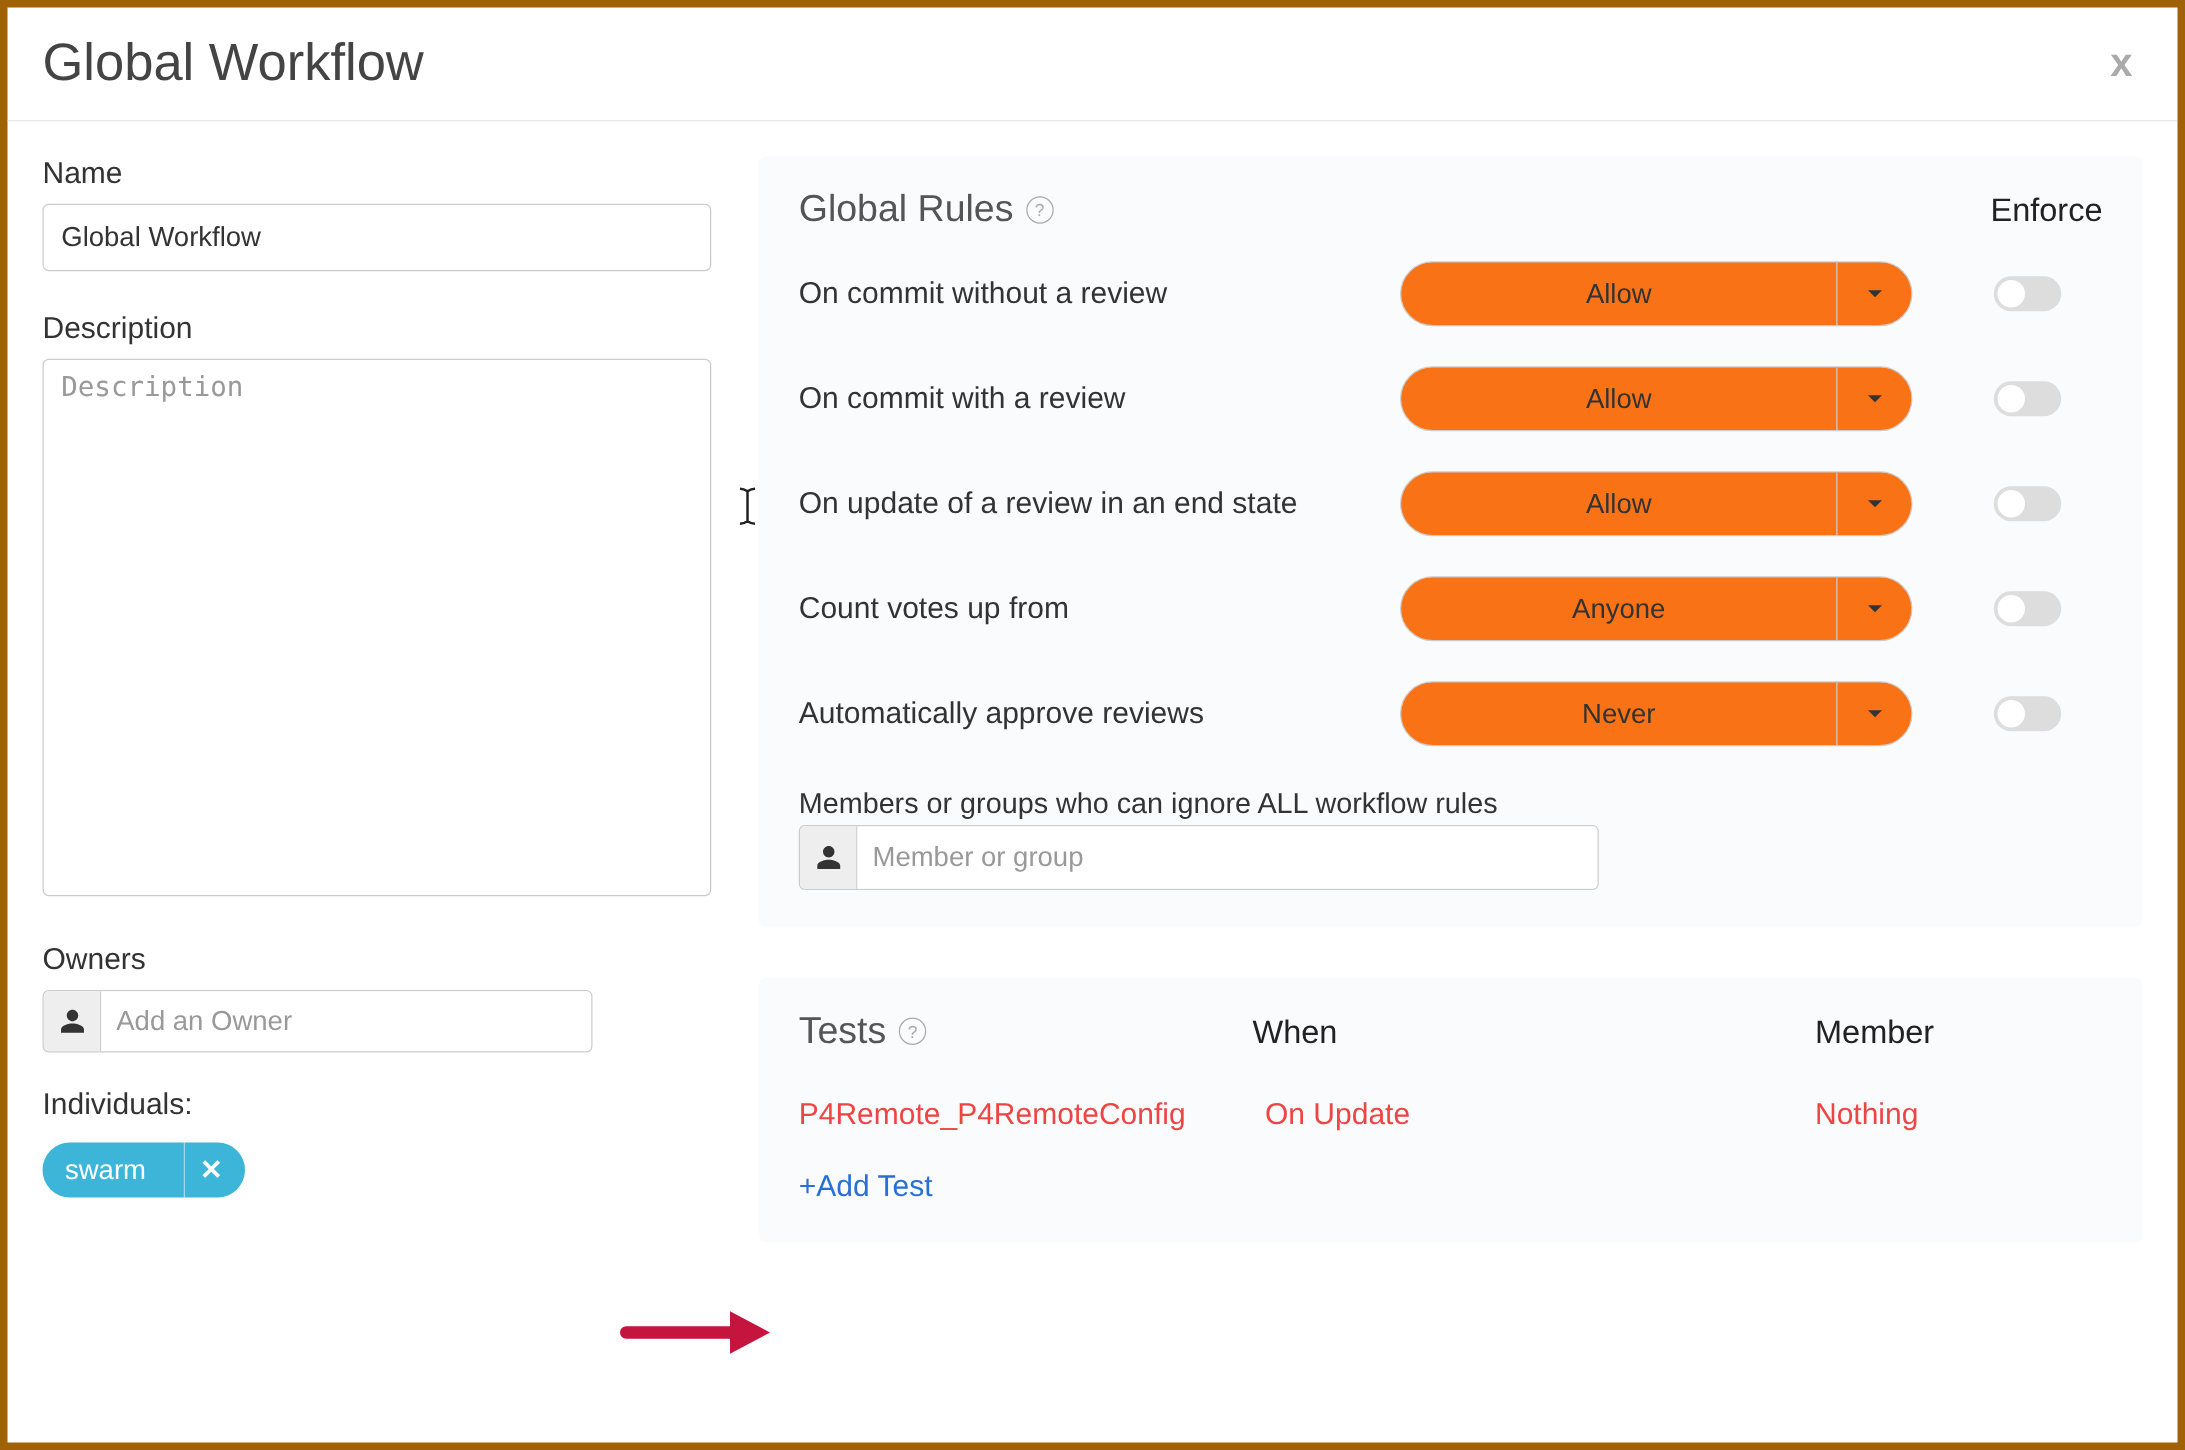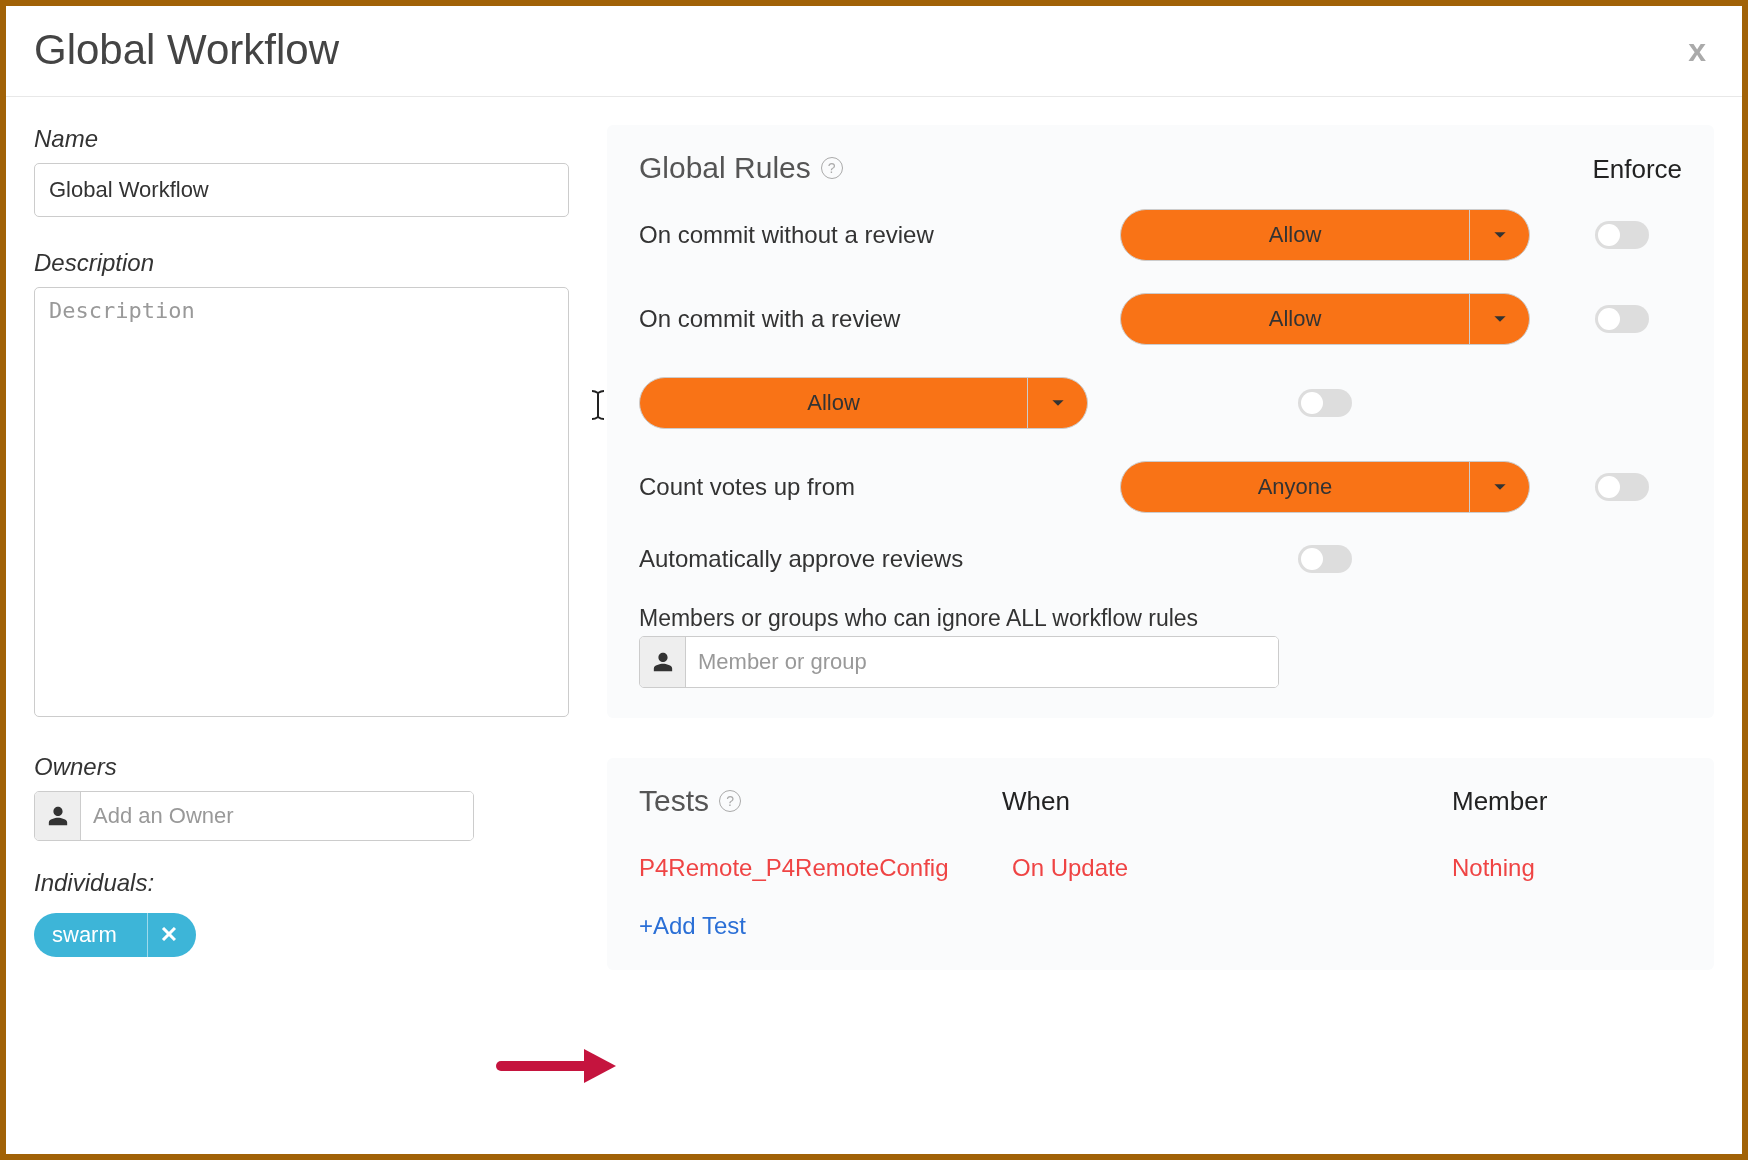--- a/index.html
+++ b/index.html
@@ -48,21 +48,20 @@
     position: relative;
   }
   .right-col {
     flex: 1;
   }
   .field-label {
     font-size: 24px;
     color: #333;
     margin-bottom: 10px;
     display: block;
-    font-style: italic;
   }
   .text-input {
     width: 100%;
     height: 54px;
     border: 1px solid #ccc;
     border-radius: 5px;
     font-size: 22px;
     padding: 0 14px;
     color: #333;
     background: #fff;
@@ -361,20 +360,21 @@
             <div class="select-caret">
                 <svg viewBox="0 0 10 10">
                   <path d="M1 3 L5 7 L9 3 Z"></path>
                 </svg>
               </div>
           </div>
           <div class="toggle"></div>
         </div>
 
         <div class="rule-row">
+          <span class="rule-label">On update of a review in an end state</span>
           <div class="select">
             <div class="select-value">Allow</div>
             <div class="select-caret">
                 <svg viewBox="0 0 10 10">
                   <path d="M1 3 L5 7 L9 3 Z"></path>
                 </svg>
               </div>
           </div>
           <div class="toggle"></div>
         </div>
@@ -387,20 +387,28 @@
                 <svg viewBox="0 0 10 10">
                   <path d="M1 3 L5 7 L9 3 Z"></path>
                 </svg>
               </div>
           </div>
           <div class="toggle"></div>
         </div>
 
         <div class="rule-row">
           <span class="rule-label">Automatically approve reviews</span>
+          <div class="select">
+            <div class="select-value">Never</div>
+            <div class="select-caret">
+                <svg viewBox="0 0 10 10">
+                  <path d="M1 3 L5 7 L9 3 Z"></path>
+                </svg>
+              </div>
+          </div>
           <div class="toggle"></div>
         </div>
 
         <div class="member-label">Members or groups who can ignore ALL workflow rules</div>
         <div class="member-input-wrap">
           <div class="person-icon-box">
             <svg viewBox="0 0 24 24">
                 <path d="M12 12c2.7 0 5-2.3 5-5s-2.3-5-5-5-5 2.3-5 5 2.3 5 5 5zm0 2c-3.3 0-10 1.7-10 5v3h20v-3c0-3.3-6.7-5-10-5z"></path>
               </svg>
           </div>

